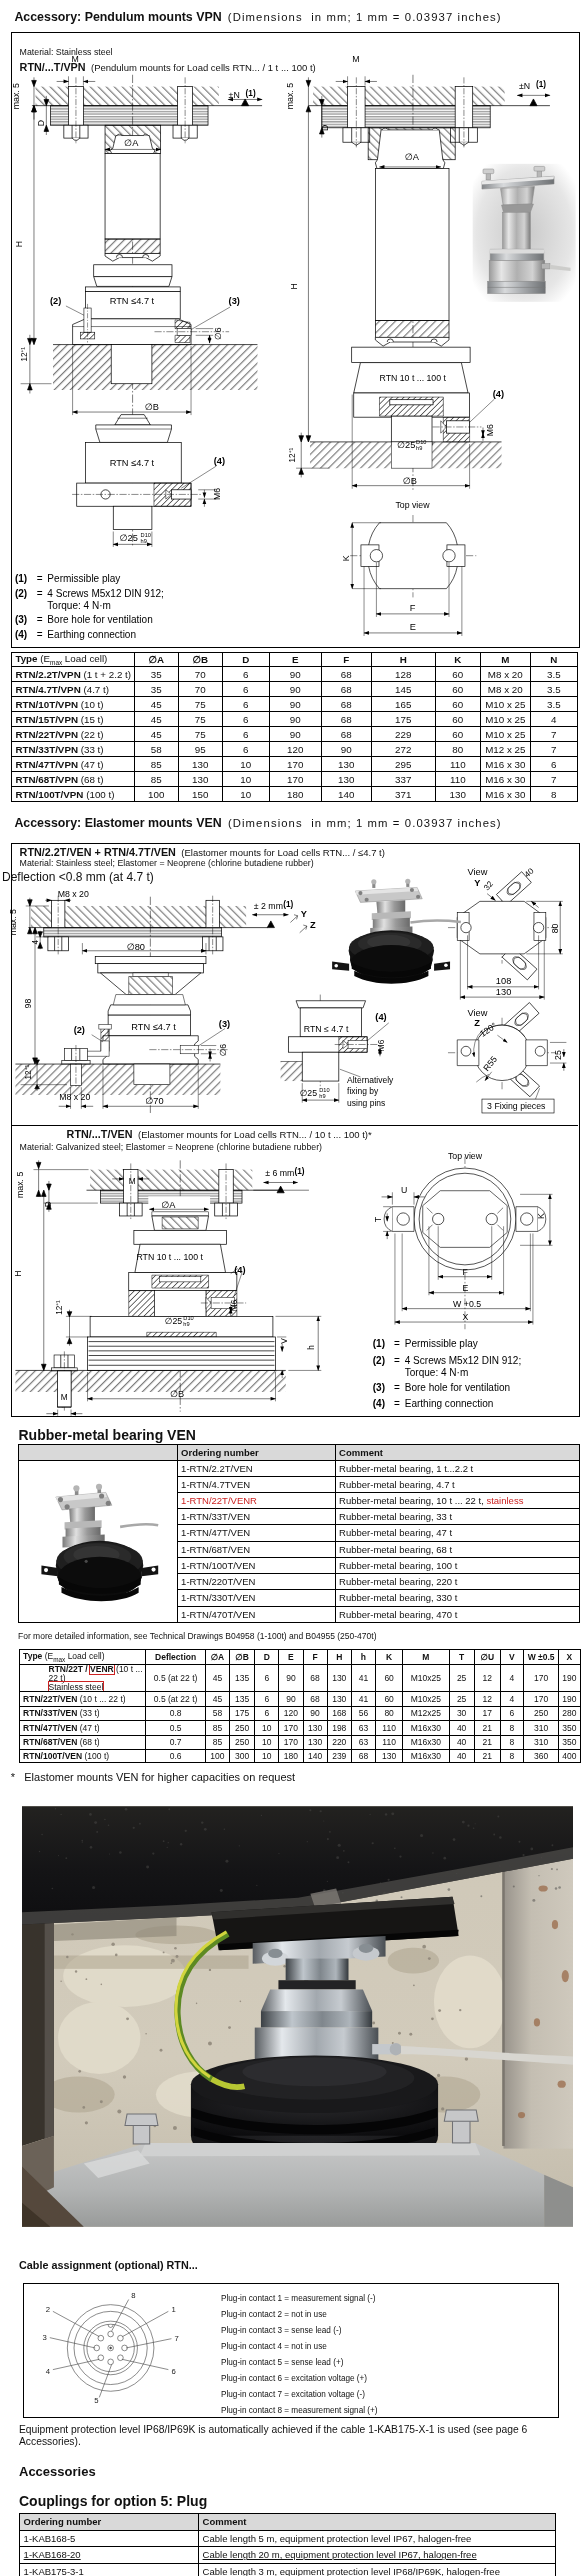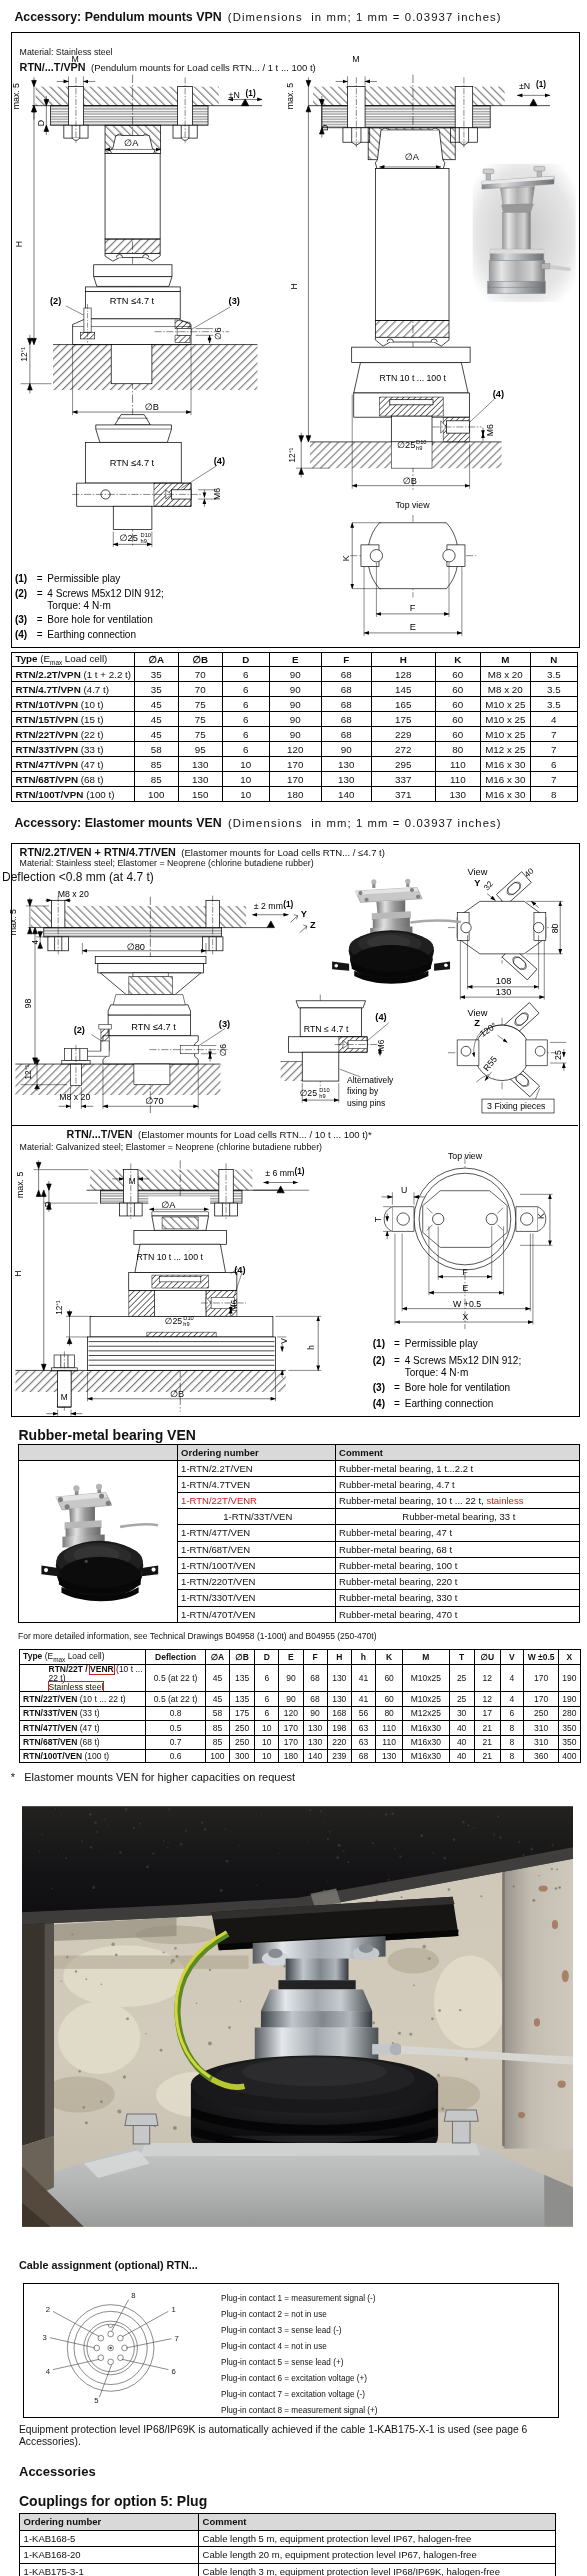--- a/index.html
+++ b/index.html
@@ -920,21 +920,21 @@
           <td class="n">Rubber-metal bearing, 1 t...2.2 t</td>
         </tr>
     <tr style="height:16px;">
           <td class="n">1-RTN/4.7TVEN</td>
           <td class="n">Rubber-metal bearing, 4.7 t</td>
         </tr>
     <tr style="height:16.5px;margin-left:27px;">
           <td class="n" style="color:#cc2222;">1-RTN/22T/VENR</td>
           <td class="n">Rubber-metal bearing, 10 t ... 22 t, <span style="color:#cc2222;">stainless</span></td>
         </tr>
-    <tr style="height:16px;text-align:center;">
+    <tr style="height:16px;">
           <td class="n">1-RTN/33T/VEN</td>
           <td class="n">Rubber-metal bearing, 33 t</td>
         </tr>
     <tr style="height:16.5px;">
           <td class="n">1-RTN/47T/VEN</td>
           <td class="n">Rubber-metal bearing, 47 t</td>
         </tr>
     <tr style="height:16px;">
           <td class="n">1-RTN/68T/VEN</td>
           <td class="n">Rubber-metal bearing, 68 t</td>
@@ -1512,21 +1512,21 @@
       </colgroup>
     <tbody>
         <tr style="height:16.5px;background:#d9d9d9;">
           <td class="n b">Ordering number</td>
           <td class="n b">Comment</td>
         </tr>
     <tr style="height:16.5px;">
           <td class="n">1-KAB168-5</td>
           <td class="n">Cable length 5 m, equipment protection level IP67, halogen-free</td>
         </tr>
-    <tr style="height:16.5px;">
+    <tr style="height:16.5px;text-decoration:underline;">
           <td class="n">1-KAB168-20</td>
           <td class="n">Cable length 20 m, equipment protection level IP67, halogen-free</td>
         </tr>
     <tr style="height:16.5px;">
           <td class="n">1-KAB175-3-1</td>
           <td class="n">Cable length 3 m, equipment protection level IP68/IP69K, halogen-free</td>
         </tr>
 
   </tbody>
     </table>

